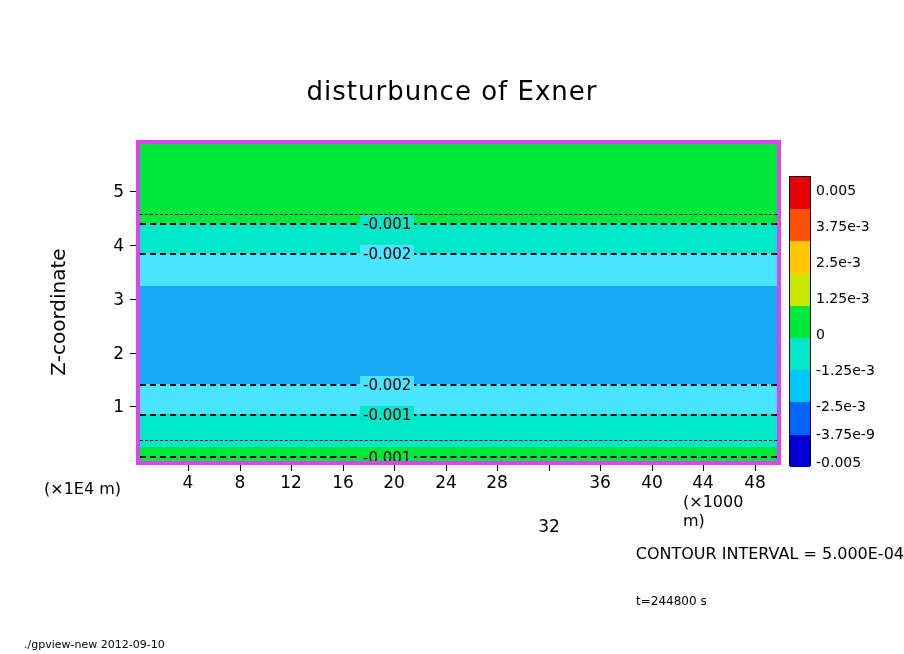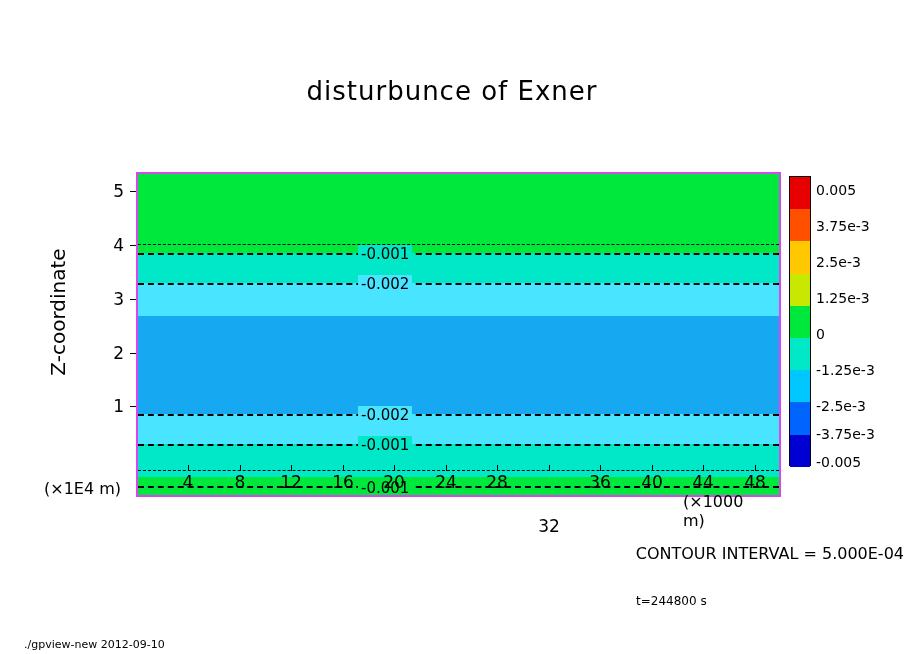--- a/index.html
+++ b/index.html
@@ -34,25 +34,24 @@
     font-family: "DejaVu Sans", sans-serif;
   }
 
   
   #plot-area {
     position: absolute;
     left: 136px;
     top: 140px;
     width: 645px;
     height: 325px;
-    border: 2px solid #d946ef;
+    border: 4px solid #d946ef;
     box-sizing: border-box;
     overflow: hidden;
     background: #00e83c;
-    margin-top: 32px;
   }
   .band {
     position: absolute;
     left: 0;
     width: 100%;
   }
   .cline {
     position: absolute;
     left: 0;
     width: 100%;
@@ -268,20 +267,20 @@
     <div class="cb-seg" style="height:32.2px;background:#0000d2;"></div>
   </div>
 
   <div class="cb-tick" style="top:190px;">0.005</div>
   <div class="cb-tick" style="top:226px;">3.75e-3</div>
   <div class="cb-tick" style="top:262px;">2.5e-3</div>
   <div class="cb-tick" style="top:298px;text-align:center;">1.25e-3</div>
   <div class="cb-tick" style="top:334px;">0</div>
   <div class="cb-tick" style="top:370px;">-1.25e-3</div>
   <div class="cb-tick" style="top:406px;">-2.5e-3</div>
-  <div class="cb-tick" style="top:434px;">-3.75e-3</div>
+  <div class="cb-tick" style="top:434px;">-3.75e-9</div>
   <div class="cb-tick" style="top:462px;">-0.005</div>
 
   <div id="contour-interval">CONTOUR INTERVAL = 5.000E-04</div>
   <div id="time-stamp">t=244800 s</div>
   <div id="footer-left">./gpview-new  2012-09-10</div>
 
 </div>
 
 </body></html>

